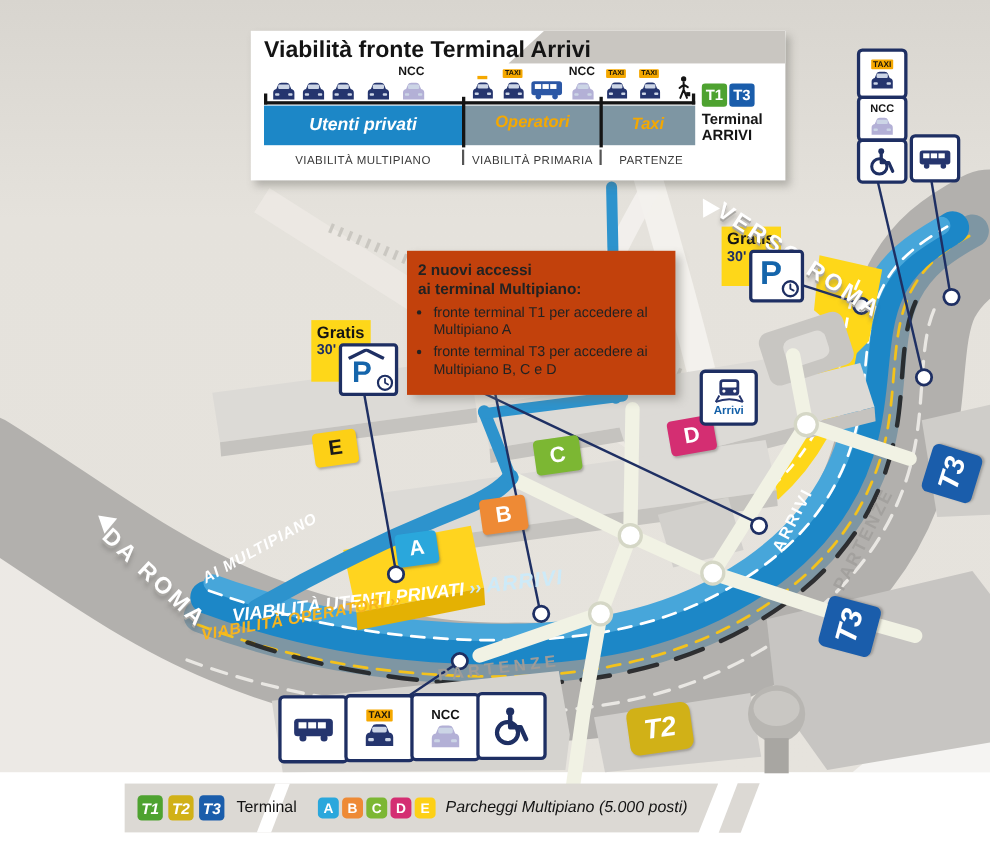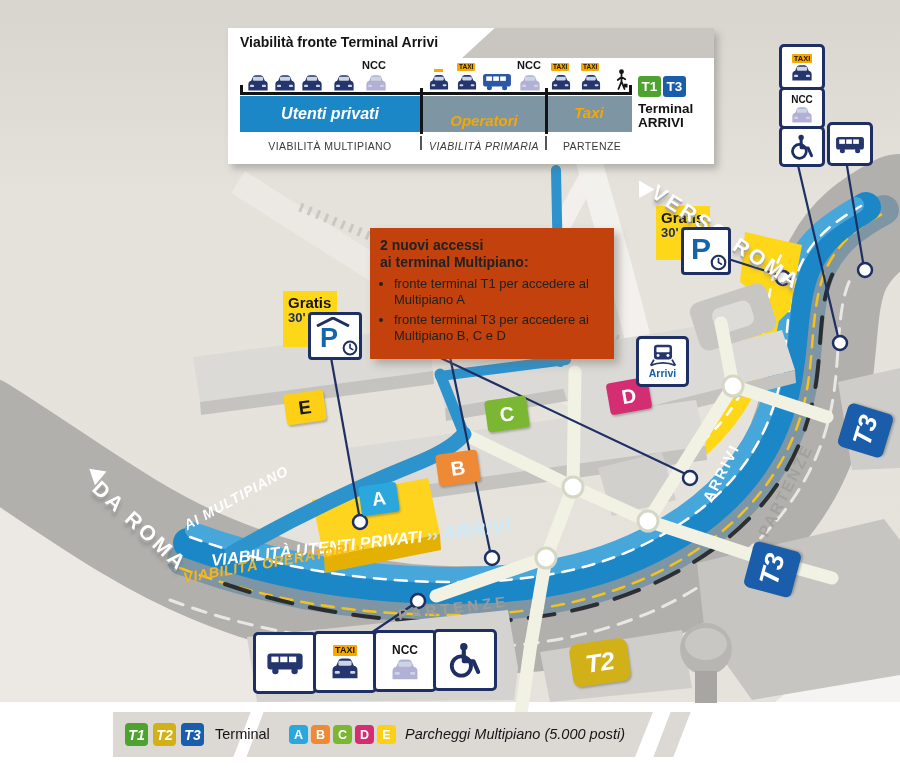--- a/index.html
+++ b/index.html
@@ -5,21 +5,21 @@
   html,body{margin:0;padding:0;background:#fff;}
   #stage{position:relative;width:900px;height:781px;overflow:hidden;background:#fff;
          font-family:"Liberation Sans",sans-serif;}
   .abs{position:absolute;}
   svg{display:block;}
   
   #legend-panel{left:228px;top:28px;width:486px;height:136px;background:#fff;
     box-shadow:4px 5px 7px rgba(90,88,84,.35);z-index:6;}
   #legend-panel .graywedge{right:0;top:0;width:252px;height:30px;background:#c9c6c1;
     clip-path:polygon(13% 0,100% 0,100% 100%,0 100%);}
-  #panel-title{left:12px;top:6px;font-size:14px;font-weight:bold;color:#141414;}
+  #panel-title{left:12px;top:6px;font-size:21px;font-weight:bold;color:#141414;}
   .roadline{background:#141414;height:3px;}
   .tick{background:#141414;width:3px;height:10px;}
   .band{top:68px;height:36px;display:flex;align-items:center;justify-content:center;}
   .band-label{font-style:italic;font-weight:bold;}
   .cap{top:112px;font-size:10.5px;color:#3a3a3a;letter-spacing:.4px;text-align:center;}
   .capdiv{top:108px;width:2px;height:14px;background:#555;}
   .veh{top:46px;}
   .ncc-lab{top:31px;font-size:11px;font-weight:bold;color:#141414;}
   .taxichip{font-size:6.5px;font-weight:bold;background:#f5a800;color:#1b1608;
     padding:0 2px;border-radius:1px;line-height:8px;}
@@ -285,28 +285,28 @@
     <div class="abs" style="left:386px;top:40px;">
         <svg width="15" height="24" viewBox="0 0 20 30" style="color:#141414">
           <use href="#person"></use>
         </svg>
       </div>
 
     <div class="abs band" style="left:12px;width:180px;background:#1c87c7;">
       <span class="band-label" style="color:#fff;font-size:16px;">Utenti privati</span>
     </div>
     <div class="abs band" style="left:194px;width:210px;background:#7e96a3;"></div>
-    <div class="abs band-label abs" style="left:194px;top:84px;width:124px;text-align:center;color:#f5a800;font-size:15px;font-style:italic;font-weight:bold;">Operatori</div>
+    <div class="abs band-label abs" style="left:194px;top:74px;width:124px;text-align:center;color:#f5a800;font-size:15px;font-style:italic;font-weight:bold;">Operatori</div>
     <div class="abs band-label abs" style="left:318px;top:76px;width:86px;text-align:center;color:#f5a800;font-size:15px;font-style:italic;font-weight:bold;">Taxi</div>
     <div class="abs" style="left:192px;top:60px;width:3px;height:46px;background:#141414;"></div>
     <div class="abs" style="left:317px;top:60px;width:3px;height:46px;background:#141414;"></div>
 
     <div class="abs cap" style="left:12px;width:180px;">VIABILITÀ MULTIPIANO</div>
     <div class="abs capdiv" style="left:192px;"></div>
-    <div class="abs cap" style="left:198px;width:116px;font-style:italic;">VIABILITÀ PRIMARIA</div>
+    <div class="abs cap" style="left:198px;width:116px;">VIABILITÀ PRIMARIA</div>
     <div class="abs capdiv" style="left:317px;"></div>
     <div class="abs cap" style="left:323px;width:82px;">PARTENZE</div>
 
     <div class="abs tbadge" style="left: 410px; top: 48px; background-color: rgb(78, 162, 48);">T1</div>
     <div class="abs tbadge" style="left: 435px; top: 48px; background-color: rgb(26, 93, 171);">T3</div>
     <div class="abs" style="left:410px;top:73px;font-size:13.5px;font-weight:bold;color:#141414;">Terminal</div>
     <div class="abs" style="left:410px;top:87px;font-size:13.5px;font-weight:bold;color:#141414;">ARRIVI</div>
   </div>
 
   <div id="info-box" class="abs">

